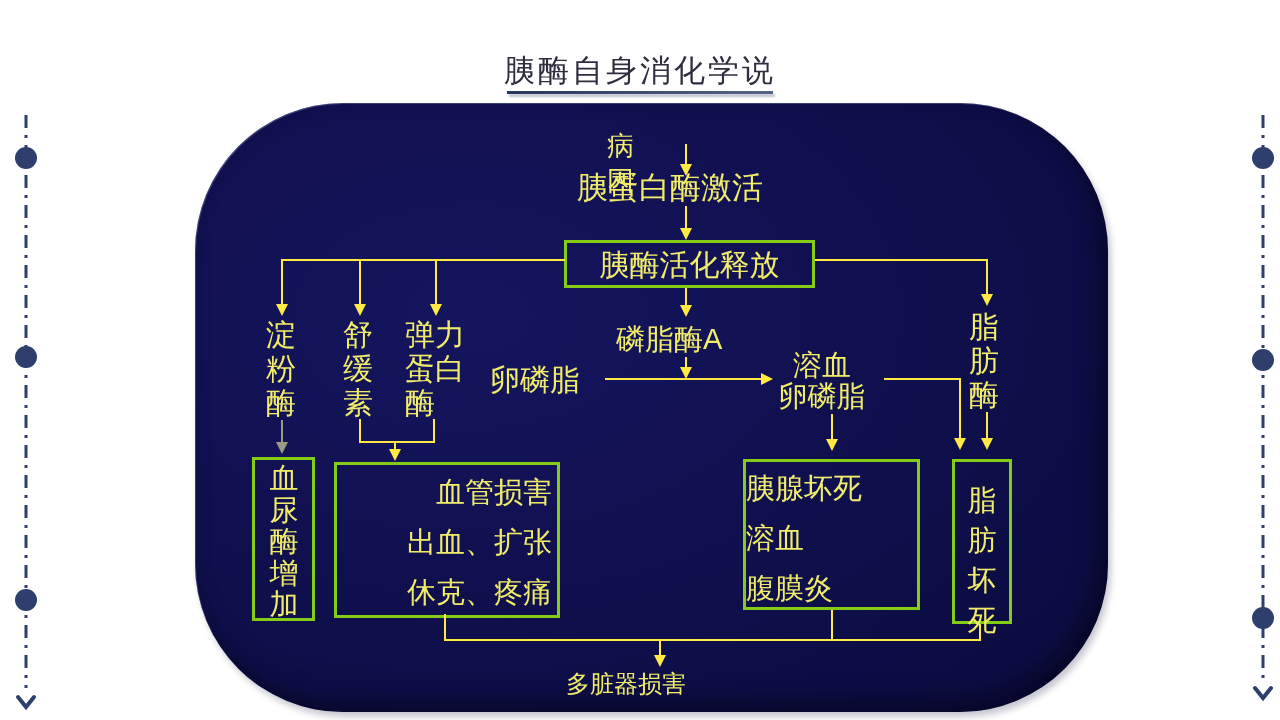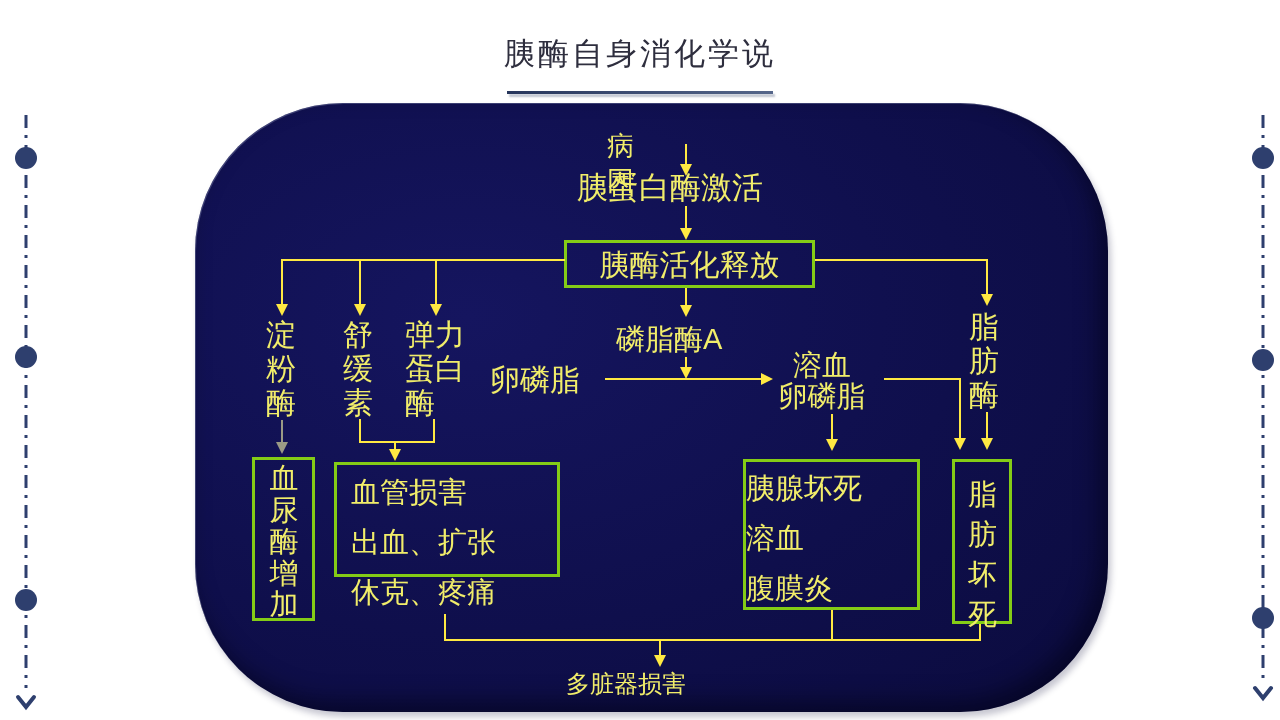--- a/index.html
+++ b/index.html
@@ -2,21 +2,21 @@
 <html><head>
 <meta charset="utf-8">
 <style>
   html,body{margin:0;padding:0;background:#ffffff;}
   #slide{
     position:relative;width:1280px;height:720px;overflow:hidden;background:#ffffff;
     font-family:"Liberation Sans","DejaVu Sans",sans-serif;
   }
   
   #title{
-    position:absolute;left:0;top:33px;width:100%;text-align:center;
+    position:absolute;left:0;top:50px;width:100%;text-align:center;
     font-size:31px;letter-spacing:3px;color:#2e2e3e;font-weight:500;
   }
   #title-underline{
     position:absolute;top:91px;left:50%;transform:translateX(-50%);
     width:266px;height:3px;
     background:linear-gradient(90deg,#27365c,#55668a);
     box-shadow:2px 3px 2px rgba(140,150,170,0.55);
   }
   
   #panel{
@@ -35,23 +35,23 @@
   #b-release{left:564px;top:240px;width:251px;height:48px;font-size:30px;text-align:center;line-height:44px;}
   #t-amylase{left:266px;top:318px;width:32px;}
   #t-kallikrein{left:343px;top:318px;width:32px;}
   #t-elastase{left:405px;top:318px;width:64px;text-align:left;}
   #t-phospholipase{left:616px;top:322px;font-size:29px;}
   #t-lecithin{left:490px;top:363px;}
   #t-lysolecithin{left:770px;top:350px;width:104px;text-align:center;font-size:29px;line-height:31px;white-space:nowrap;}
   #t-lipase{left:969px;top:310px;width:32px;}
   #b-urine{left:252px;top:457px;width:63px;height:164px;text-align:center;font-size:29px;line-height:31.5px;padding-top:3px;}
   #b-urine .vtext{margin:0 auto;width:30px;text-align:right;}
-  #b-vessel{left:334px;top:462px;width:226px;height:115px;font-size:29px;line-height:50px;padding:2px 5px 0 14px;}
+  #b-vessel{left:334px;top:462px;width:226px;height:156px;font-size:29px;line-height:50px;padding:2px 5px 0 14px;text-align:right;}
   #b-pancreas{left:743px;top:459px;width:177px;height:151px;font-size:29px;line-height:50px;padding-top:1px;}
-  #b-fat{left:952px;top:459px;width:60px;height:165px;text-align:right;font-size:29px;line-height:40px;padding-top:12px;}
+  #b-fat{left:952px;top:459px;width:60px;height:165px;text-align:center;font-size:29px;line-height:40px;padding-top:18px;}
   #b-fat .vtext{margin:0 auto;width:30px;}
   #t-multiorgan{left:566px;top:667px;font-size:24px;}
 
   
   #flow-svg,{position:absolute;}
   #flow-svg{position:absolute;left:0;top:0;pointer-events:none;}
   .yline{stroke:#ffe942;stroke-width:2;fill:none;}
   .gline{stroke:#9a9a85;stroke-width:2;fill:none;}
   
   .deco{position:absolute;top:100px;}

